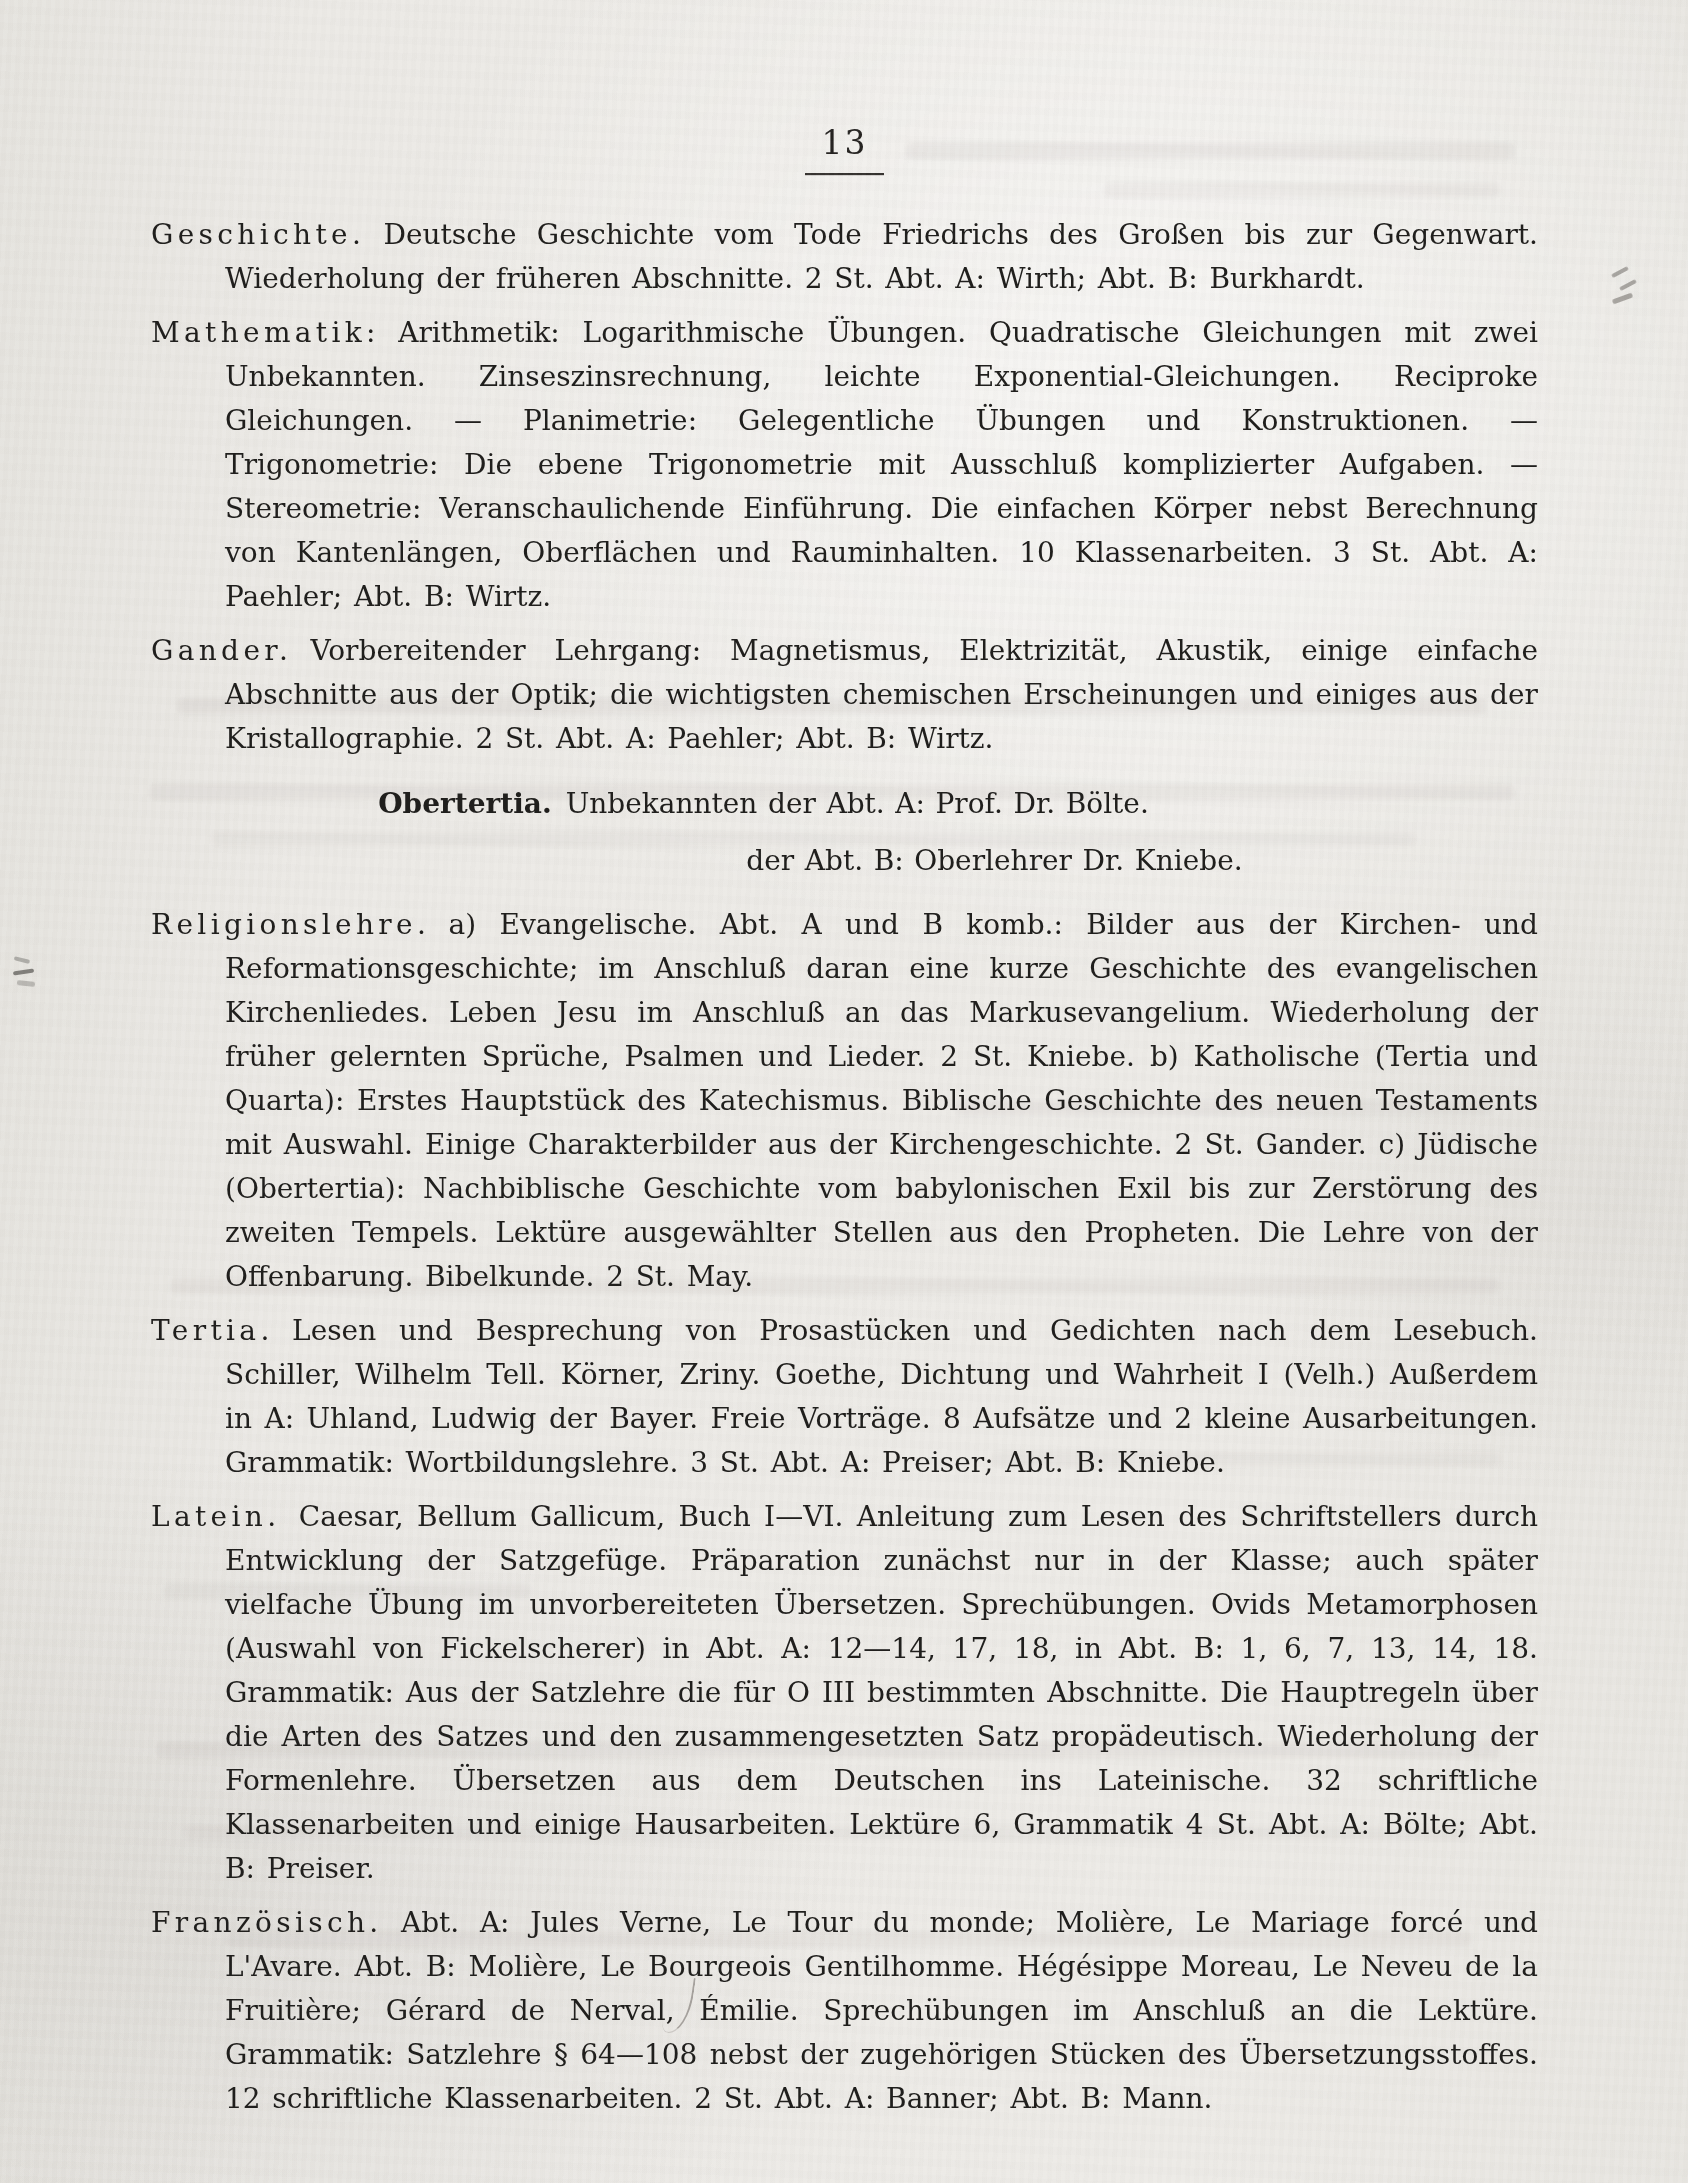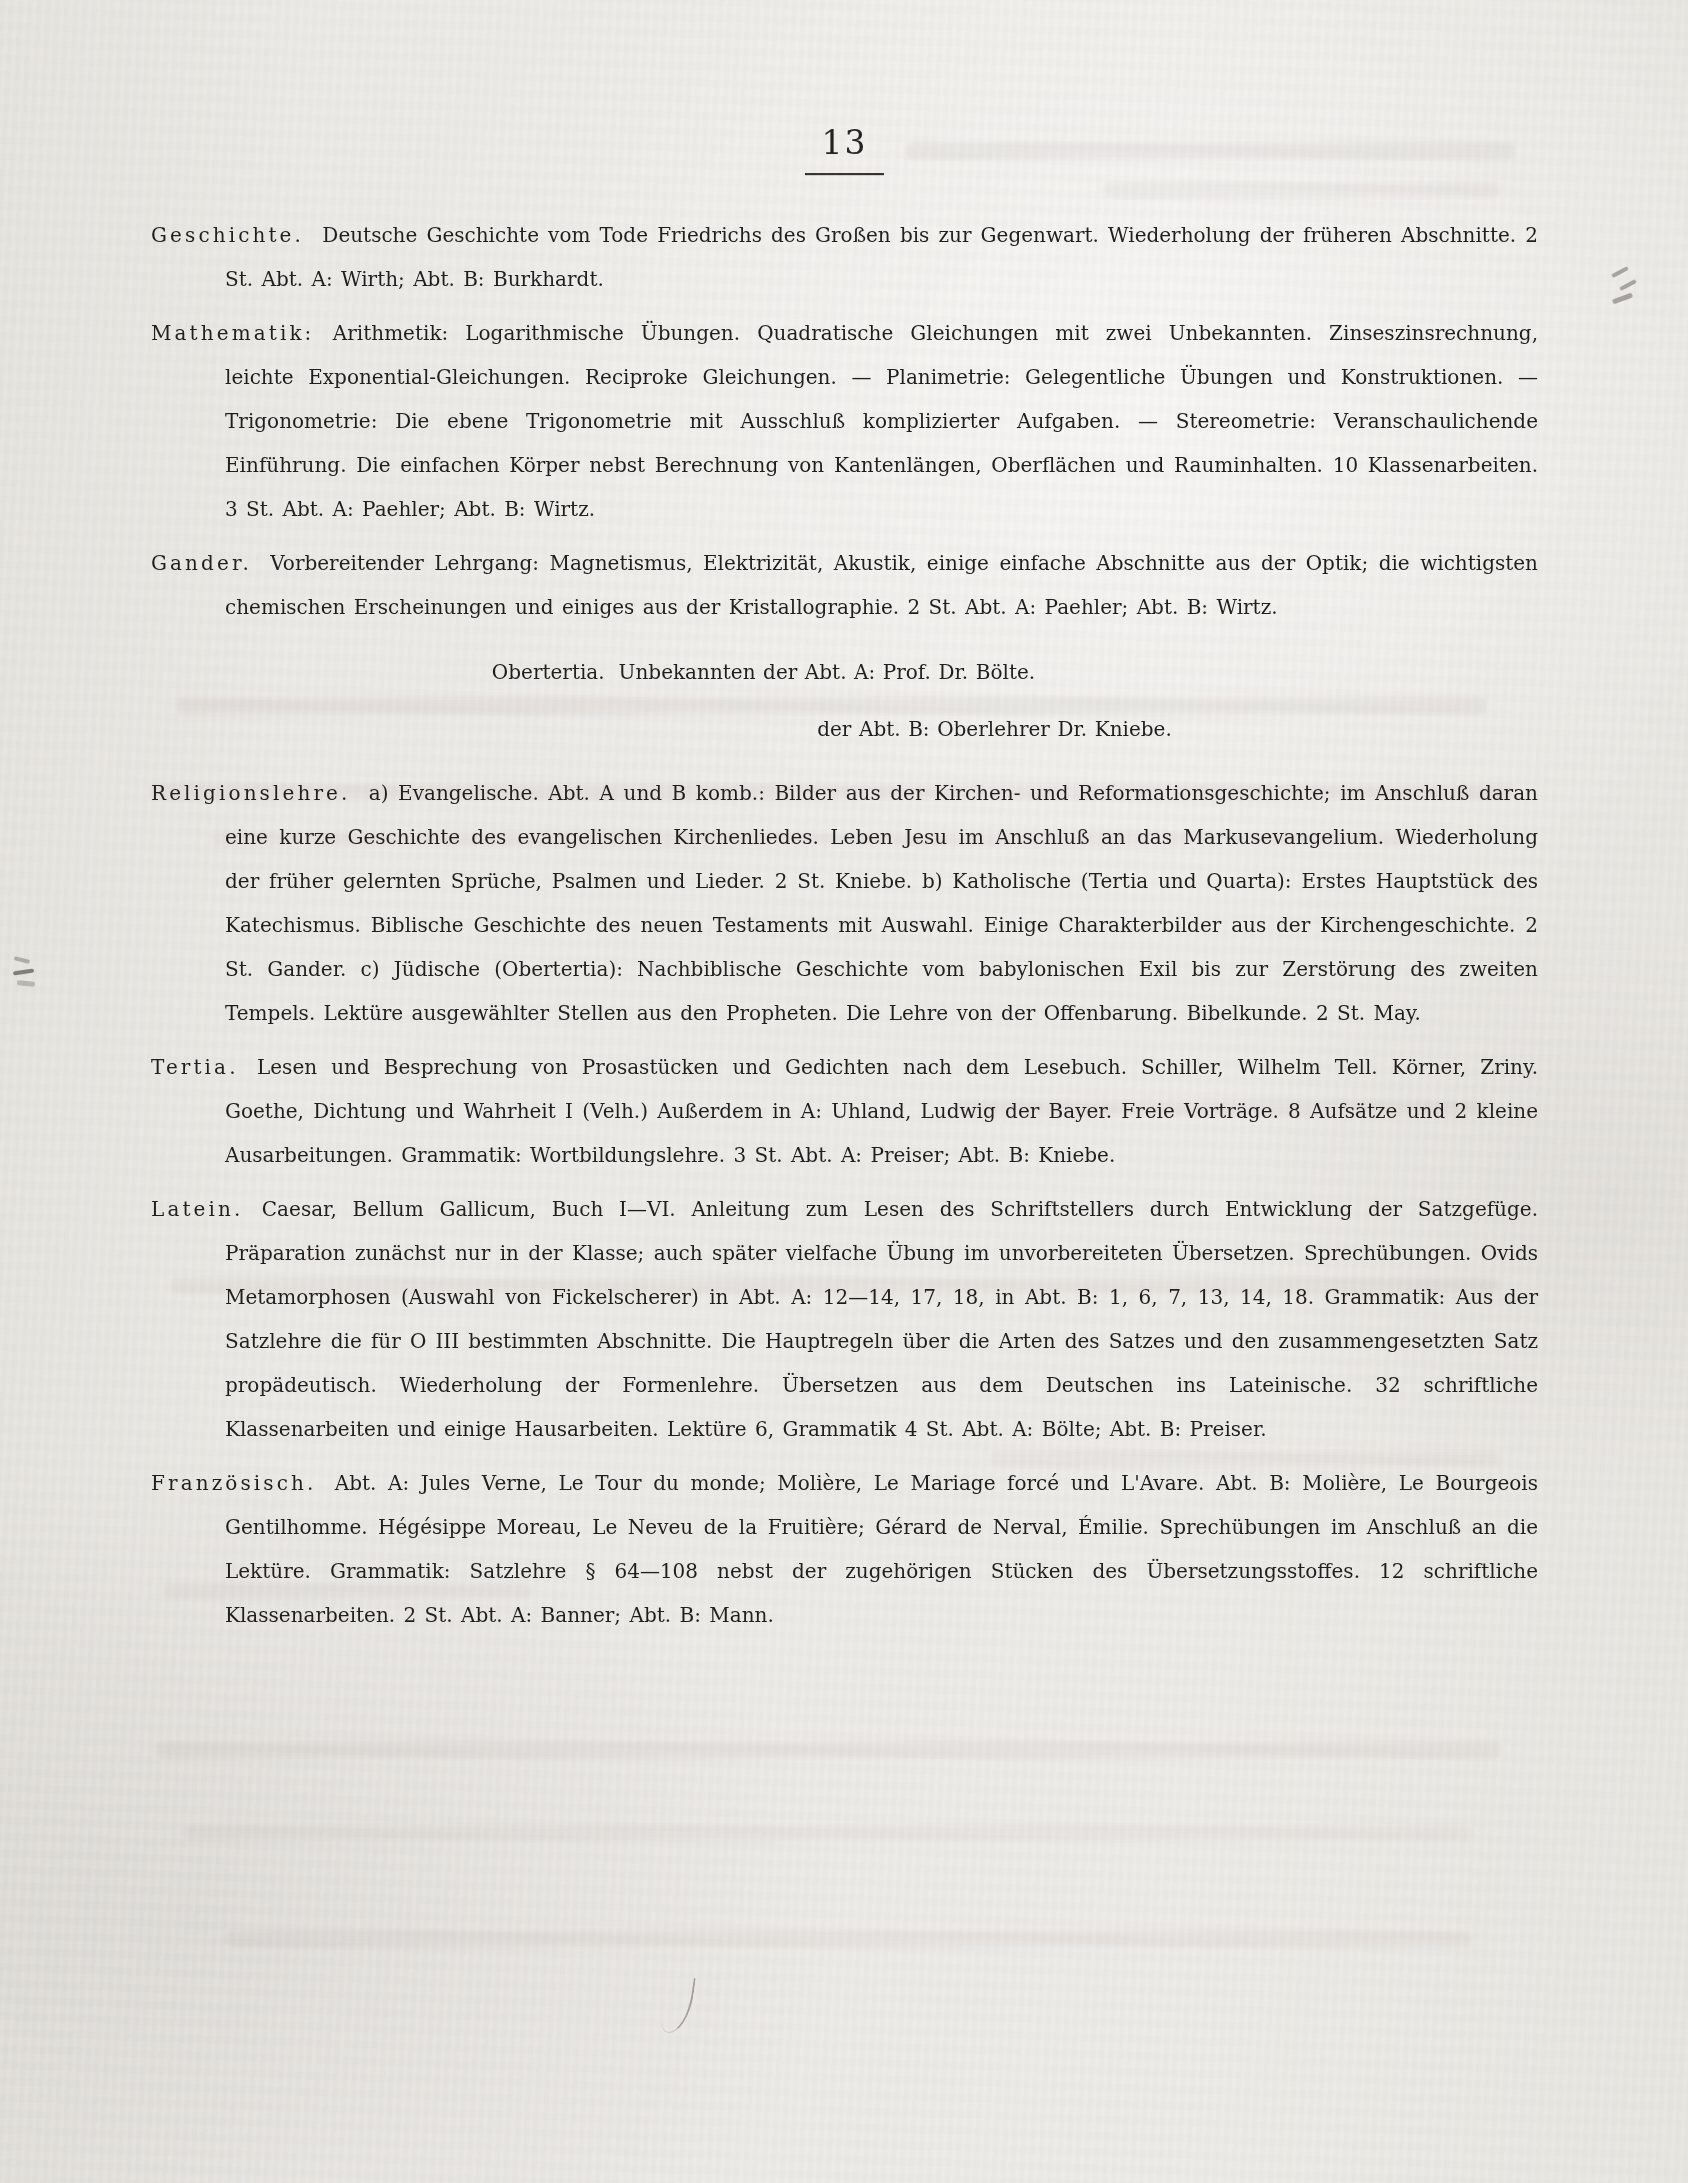--- a/index.html
+++ b/index.html
@@ -34,21 +34,21 @@
   }
   .page-number-rule {
     width: 79px; height: 2.1px; margin: 12.7px auto 0;
     background: #33302d;
     box-shadow: 0 0.7px 0 rgba(51,48,45,0.25);
   }
   .content {
     position: relative;
     margin: 38px auto 0;
     width: 1387px;
-    font-size: 20px;
+    font-size: 28px;
     line-height: 44px;
     text-align: justify;
     word-spacing: 0.10em;
     color: #201f1d;
   }
   p.entry {
     margin: 0 0 10px 0;
     padding-left: 74px;
     text-indent: -74px;
   }
@@ -57,21 +57,21 @@
     margin-right: 18.4px;
   }
   .class-heading {
     margin: 21px 0 20px 0;
     text-align: center;
     text-indent: 0;
     word-spacing: 0.06em;
   }
   .ch-line1 { position: relative; left: -81px; margin: 0; }
   .ch-line2 { position: relative; left: 150px; margin: 13px; }
-  .ch-name { font-weight: normal; margin-right: 14px; }
+  .ch-name { font-weight: bold; margin-right: 14px; }
 
   
   .ghost {
     position: absolute; pointer-events: none;
     background: rgba(108,103,96,0.07);
     filter: blur(2.8px);
     border-radius: 7px;
   }
   .g1  { left: 906px; top: 143px;  width: 609px; height: 15.6px; }
   .g2  { left: 1104px; top: 183px;  width: 396px; height: 14px; opacity: .8; }

